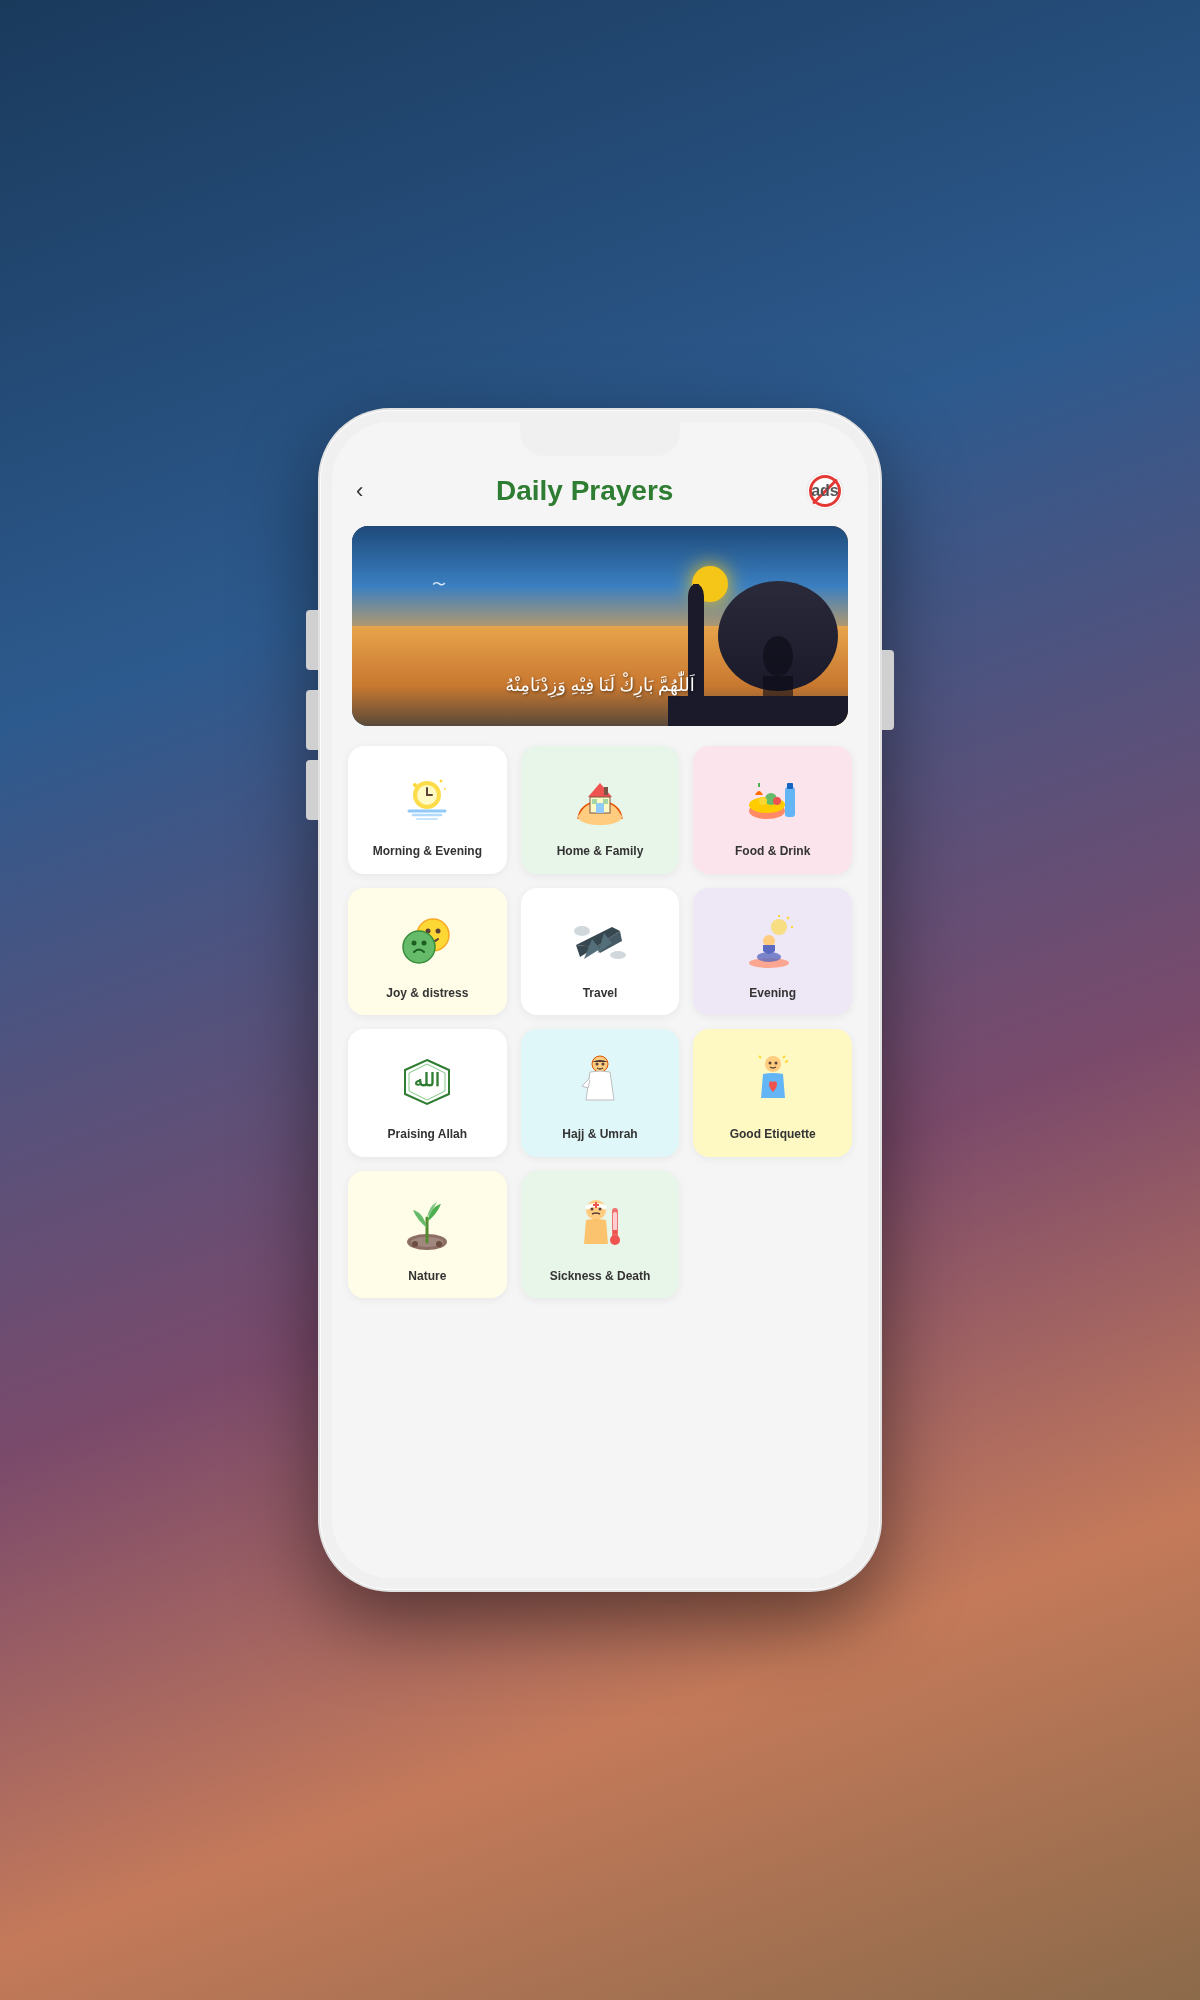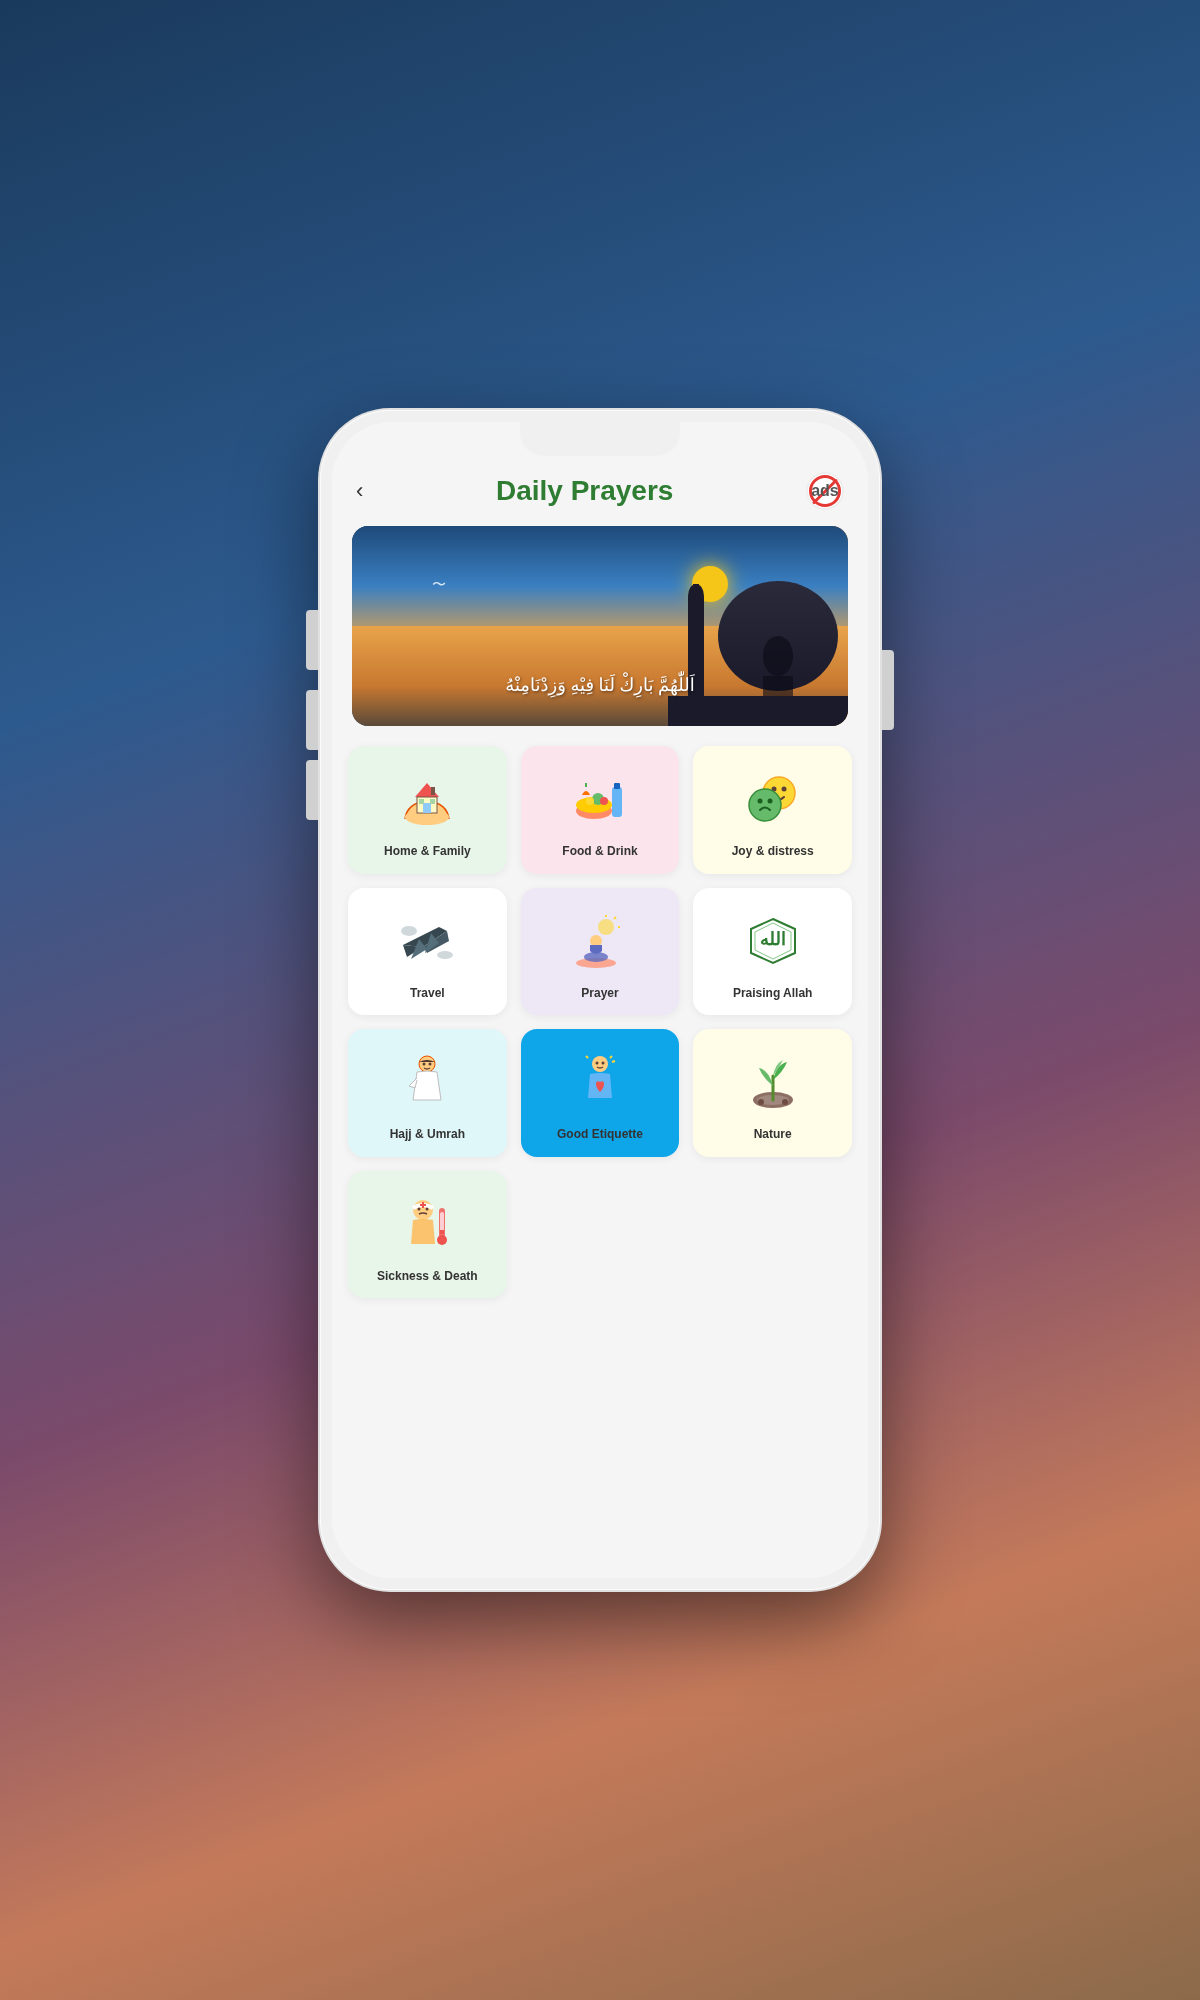--- a/index.html
+++ b/index.html
@@ -207,21 +207,21 @@
       cursor: pointer;
       box-shadow: 0 2px 8px rgba(0,0,0,0.06);
     }
 
     .category-card.green { background: #e8f5e9; }
     .category-card.pink { background: #fce4ec; }
     .category-card.yellow { background: #fffde7; }
     .category-card.blue { background: #e3f2fd; }
     .category-card.lavender { background: #ede7f6; }
     .category-card.mint { background: #e0f7fa; }
-    .category-card.peach { background: #0ea5e9; }
+    .category-card.peach { background: #fef9c3; }
 
     .card-icon {
       width: 70px;
       height: 70px;
       display: flex;
       align-items: center;
       justify-content: center;
       margin-bottom: 10px;
     }
     .card-icon svg {
@@ -283,20 +283,41 @@
           </svg>
 
           <div style="position:absolute;top:50px;left:80px;color:white;font-size:14px;opacity:0.8;">〜</div>
 
           <div class="banner-text" style="font-size:18px;padding:0 32px;direction:rtl;">اَللّٰهُمَّ بَارِكْ لَنَا فِيْهِ وَزِدْنَامِنْهُ</div>
         </div>
       </div>
 
       <div class="grid">
 
+        <div class="category-card white">
+          <div class="card-icon">
+            <svg viewBox="0 0 64 64" fill="none" xmlns="http://www.w3.org/2000/svg">
+
+              <circle cx="32" cy="28" r="14" fill="#fdd835" opacity="0.9"></circle>
+              <circle cx="32" cy="28" r="10" fill="#fff9c4"></circle>
+
+              <line x1="32" y1="28" x2="32" y2="21" stroke="#5d4037" stroke-width="2" stroke-linecap="round"></line>
+              <line x1="32" y1="28" x2="37" y2="28" stroke="#5d4037" stroke-width="2" stroke-linecap="round"></line>
+
+              <line x1="14" y1="44" x2="50" y2="44" stroke="#90caf9" stroke-width="3" stroke-linecap="round"></line>
+              <line x1="18" y1="48" x2="46" y2="48" stroke="#90caf9" stroke-width="2.5" stroke-linecap="round" opacity="0.7"></line>
+              <line x1="22" y1="52" x2="42" y2="52" stroke="#90caf9" stroke-width="2" stroke-linecap="round" opacity="0.5"></line>
+
+              <circle cx="20" cy="18" r="2" fill="#fdd835"></circle>
+              <circle cx="46" cy="14" r="1.5" fill="#fdd835"></circle>
+              <circle cx="50" cy="22" r="1" fill="#fdd835"></circle>
+            </svg>
+          </div>
+          <div class="card-label">Morning &amp; Evening</div>
+        </div>
 
         <div class="category-card green">
           <div class="card-icon">
             <svg viewBox="0 0 64 64" fill="none" xmlns="http://www.w3.org/2000/svg">
 
               <path d="M10 52 Q12 36 32 34 Q52 36 54 52" fill="#ffcc80" stroke="#e65100" stroke-width="1.5"></path>
               <ellipse cx="32" cy="50" rx="22" ry="8" fill="#ffcc80"></ellipse>
 
               <polygon points="32,16 20,30 44,30" fill="#ef5350"></polygon>
               <rect x="22" y="30" width="20" height="16" fill="#fff9c4" stroke="#795548" stroke-width="1"></rect>
@@ -377,21 +398,21 @@
               <line x1="50" y1="18" x2="52" y2="18" stroke="#fdd835" stroke-width="2"></line>
 
               <ellipse cx="28" cy="54" rx="20" ry="5" fill="#ff8a65" opacity="0.7"></ellipse>
 
               <circle cx="28" cy="32" r="6" fill="#ffcc80"></circle>
               <path d="M22 42 Q28 48 34 42 L34 36 L22 36 Z" fill="#5c6bc0"></path>
 
               <ellipse cx="28" cy="48" rx="12" ry="5" fill="#5c6bc0" opacity="0.8"></ellipse>
             </svg>
           </div>
-          <div class="card-label">Prayer</div>
+          <div class="card-label">Evening</div>
         </div>
 
         <div class="category-card white">
           <div class="card-icon">
             <svg viewBox="0 0 64 64" fill="none" xmlns="http://www.w3.org/2000/svg">
 
               <path d="M32 10 L54 20 L54 44 L32 54 L10 44 L10 20 Z" fill="none" stroke="#2e7d32" stroke-width="2"></path>
               <path d="M32 14 L50 23 L50 41 L32 50 L14 41 L14 23 Z" fill="none" stroke="#81c784" stroke-width="1"></path>
 
               <text x="32" y="36" text-anchor="middle" font-size="18" fill="#2e7d32" font-family="serif" font-weight="bold">الله</text>

